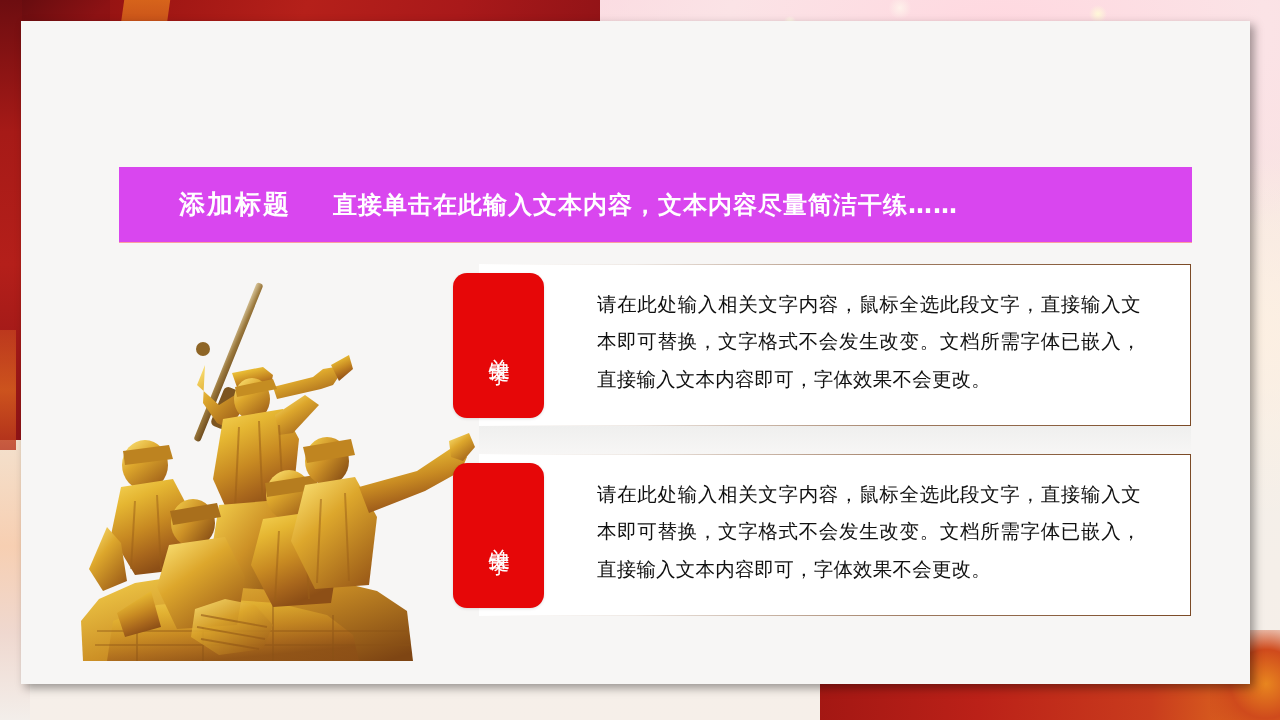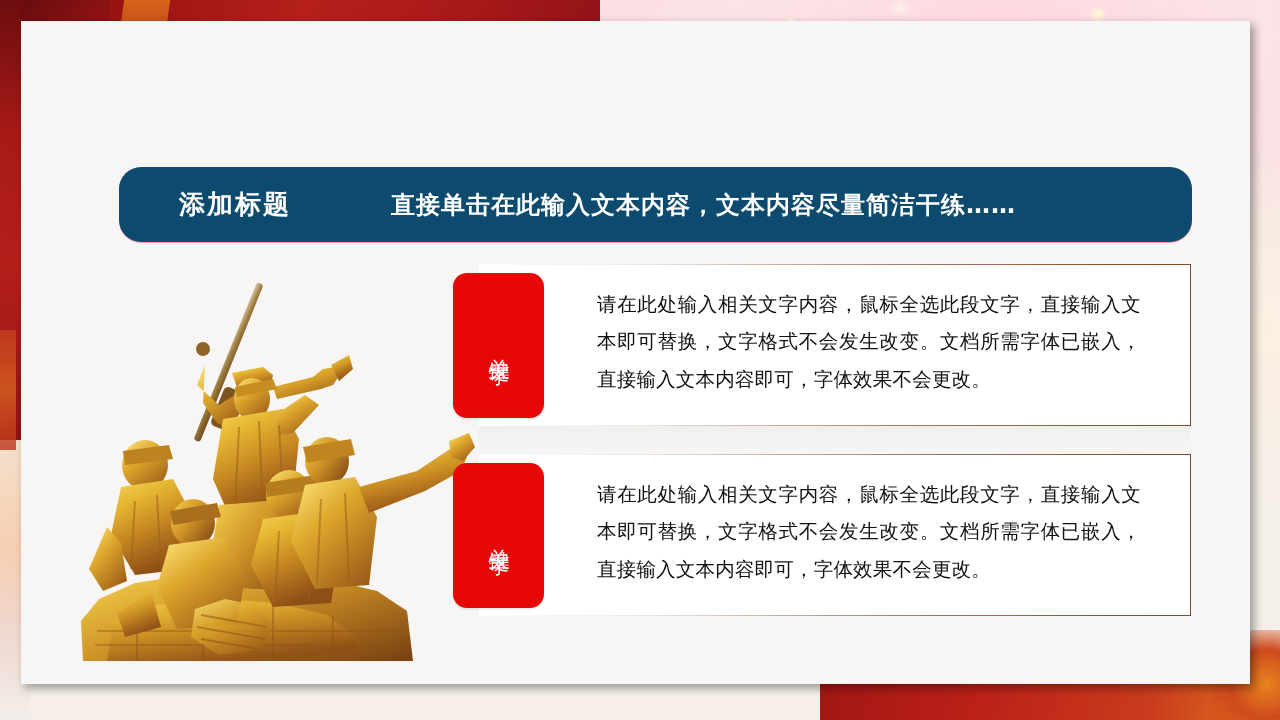--- a/index.html
+++ b/index.html
@@ -89,40 +89,39 @@
     width: 1229px; height: 663px;
     background: #f7f6f5;
     box-shadow: 4px 4px 9px rgba(0,0,0,.38);
   }
 
   
   #title-bar {
     position: absolute;
     left: 98px; top: 146px;
     width: 1073px; height: 75px;
-    background: #0c4a6e;
+    background: #d946ef;
     display: flex;
     align-items: center;
     box-shadow: 0 1px 0 rgba(255,90,90,.55);
-    border-radius: 22px;
   }
   #title-main {
     color: #ffffff;
     font-size: 26px;
     font-weight: 700;
     letter-spacing: 2px;
     margin-left: 60px;
     white-space: nowrap;
   }
   #title-sub {
     color: #ffffff;
     font-size: 24px;
     font-weight: 700;
     letter-spacing: 1px;
-    margin-left: 100px;
+    margin-left: 42px;
     white-space: nowrap;
   }
 
   
   #statue-wrap {
     position: absolute;
     left: 56px; top: 248px;
     width: 400px; height: 392px;
   }
   #statue-svg { display: block; width: 400px; height: 392px; }

